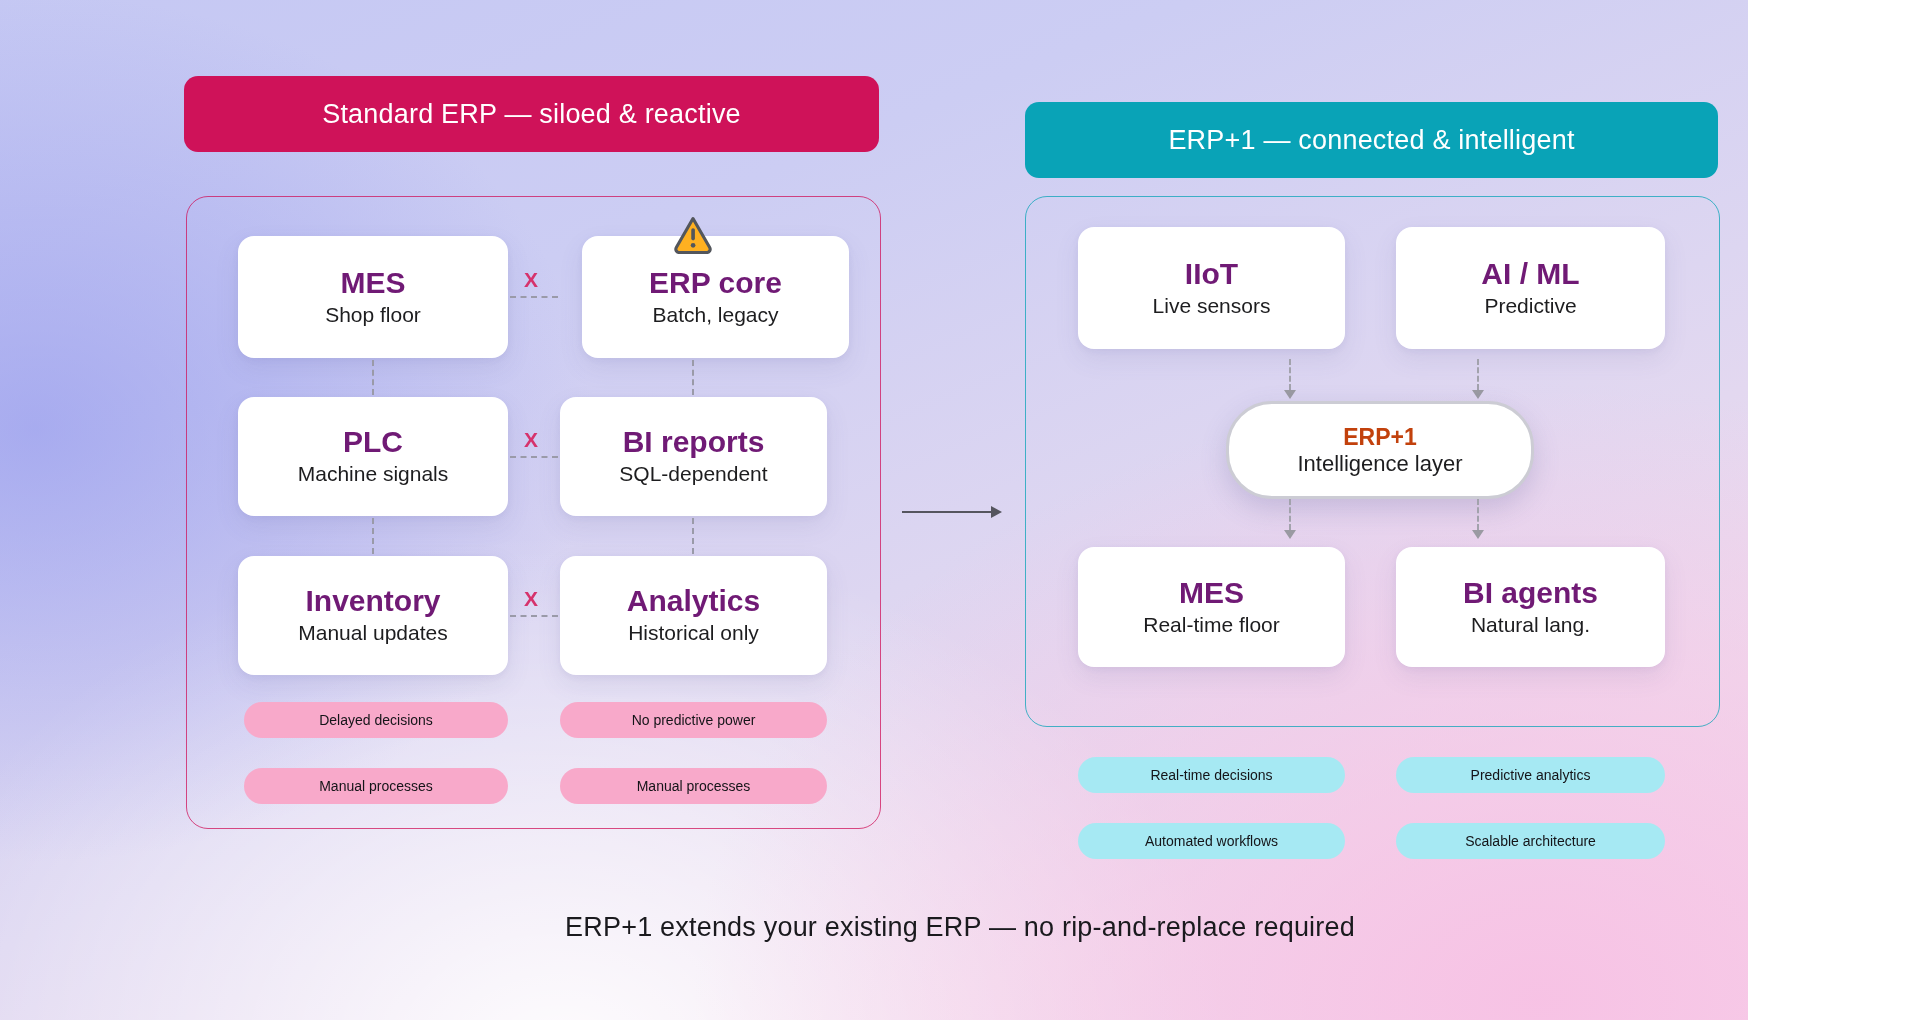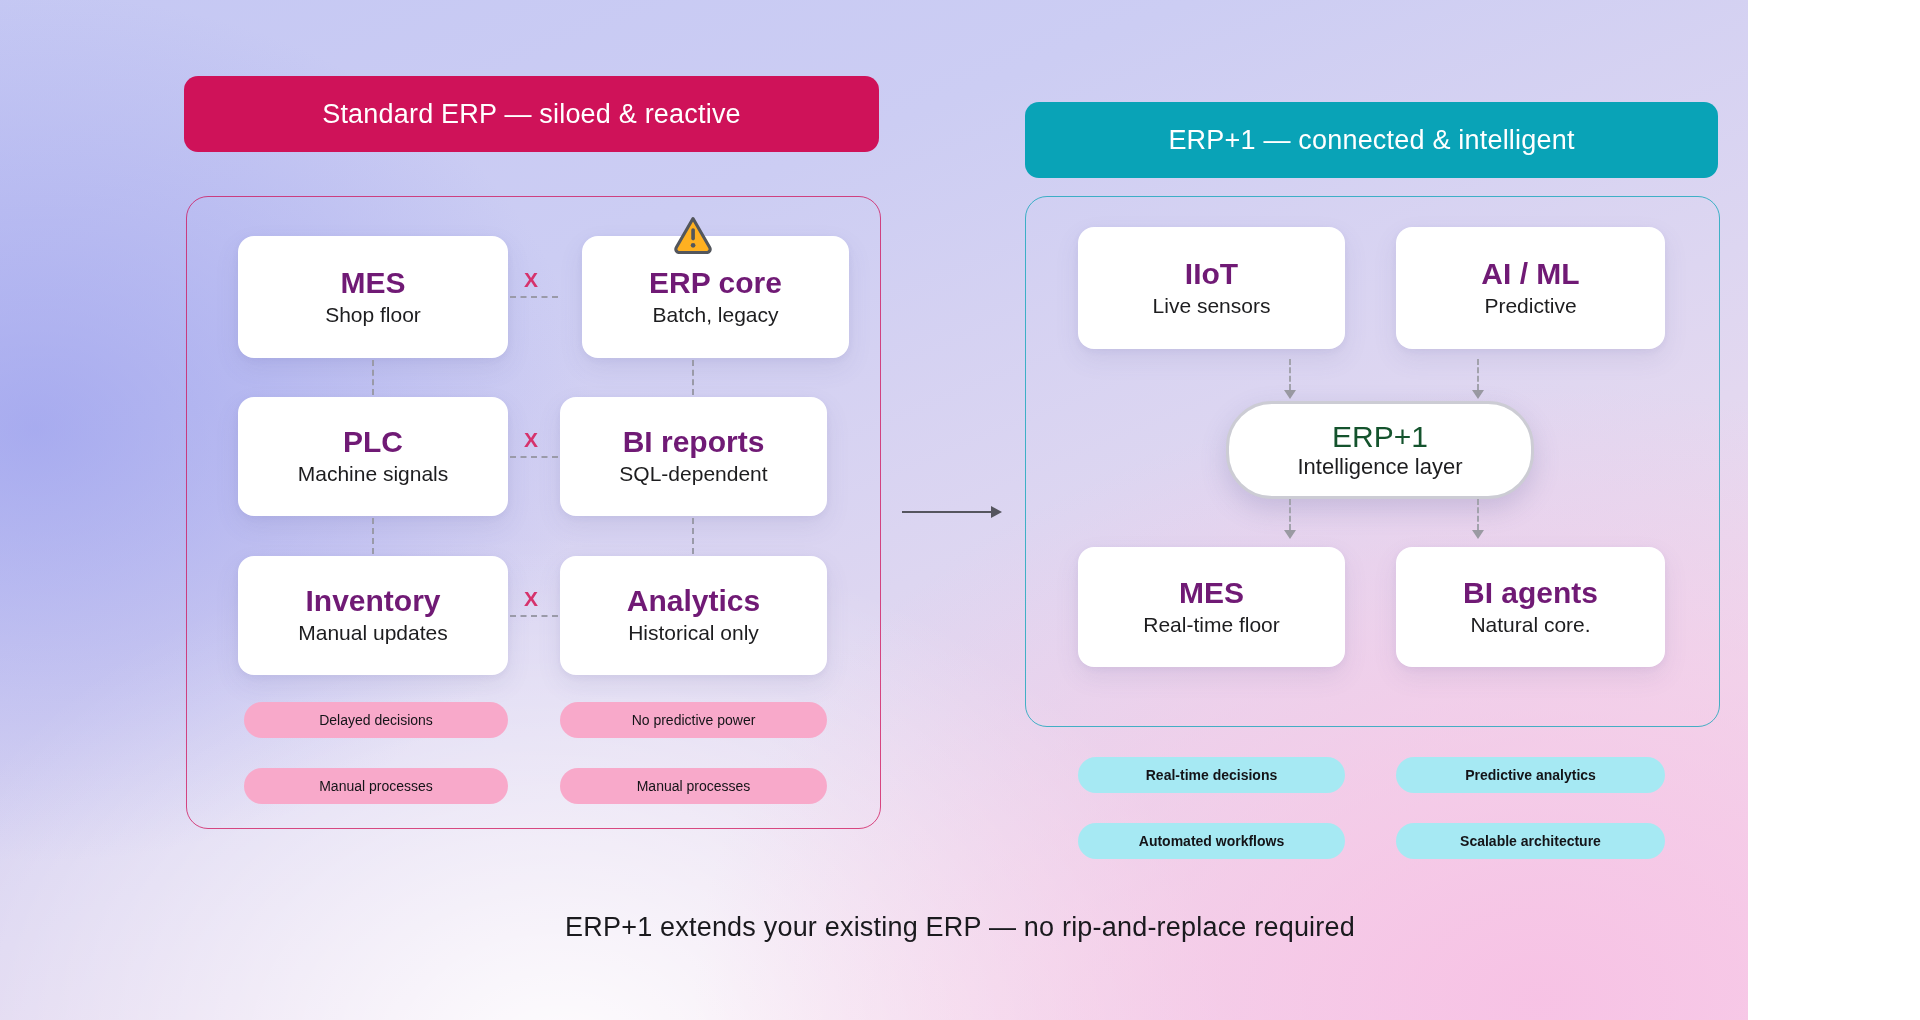--- a/index.html
+++ b/index.html
@@ -39,30 +39,30 @@
   }
   .card .title{ font-size:30px; font-weight:bold; color:#701a75; line-height:1.2; }
   .card .subtitle{ font-size:21px; color:#1d1d1f; line-height:1.35; }
 
   
   .hub{
     background:#ffffff; border:3px solid #ccccd4; border-radius:46px;
     box-shadow:0 10px 26px rgba(90,90,150,0.22);
     display:flex; flex-direction:column; align-items:center; justify-content:center; text-align:center;
   }
-  .hub .title{ font-size:30px; font-weight:normal; color:#14532d; }
+  .hub .title{ font-size:23px; font-weight:bold; color:#c2410c; }
   .hub .subtitle{ font-size:22px; color:#1d1d1f; }
 
   
   .pill{
     height:36px; border-radius:18px; display:flex; align-items:center; justify-content:center;
     font-size:14px; color:#141418;
   }
   .pill.pink{ background:#f8a9ca; }
-  .pill.cyan{ background:#a6e9f3;font-weight:bold; }
+  .pill.cyan{ background:#a6e9f3; }
 
   
   .hline{ border-top:2px dashed #9a9aa8; height:0; }
   .vline{ border-left:2px dashed #9a9aa8; width:0; }
   .xmark{ color:#d6336c; font-size:21px; font-weight:600; }
 
   .arrowhead-down{
     width:0; height:0; border-left:6px solid transparent; border-right:6px solid transparent;
     border-top:9px solid #9a9aa2;
   }
@@ -187,21 +187,21 @@
   <div class="abs vline" style="left:1477px; top:499px; height:31px; border-color:#a2a2ac;"></div>
   <div class="abs arrowhead-down" style="left:1472px; top:530px;"></div>
 
   <div class="abs card" style="left:1078px; top:547px; width:267px; height:120px;">
     <div class="title">MES</div>
     <div class="subtitle">Real-time floor</div>
   </div>
 
   <div class="abs card" style="left:1396px; top:547px; width:269px; height:120px;">
     <div class="title">BI agents</div>
-    <div class="subtitle">Natural core.</div>
+    <div class="subtitle">Natural lang.</div>
   </div>
 
   <div class="abs pill cyan" style="left:1078px; top:757px; width:267px;">
     <span>Real-time decisions</span>
   </div>
   <div class="abs pill cyan" style="left:1396px; top:757px; width:269px;">
     <span>Predictive analytics</span>
   </div>
   <div class="abs pill cyan" style="left:1078px; top:823px; width:267px;">
     <span>Automated workflows</span>

